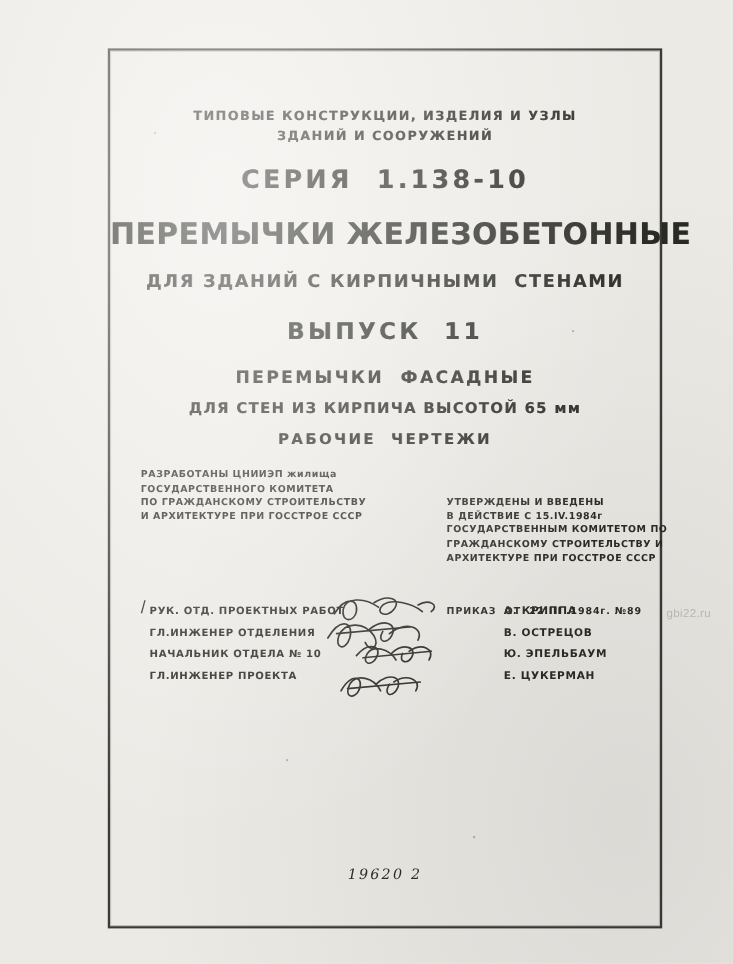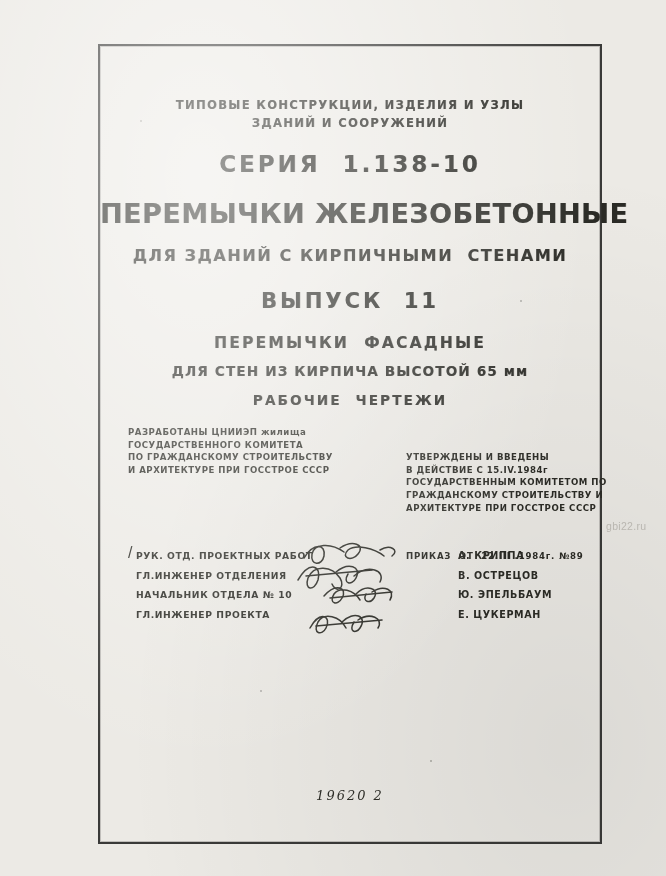--- a/index.html
+++ b/index.html
@@ -136,21 +136,21 @@
     text-align: center;
     font-family: "DejaVu Serif", serif;
     font-style: italic;
     font-size: 13px;
     letter-spacing: 2px;
     color: #2f2f29;
   }
   .watermark {
     position: absolute;
     left: 606px;
-    top: 520px;
+    top: 552px;
     font-family: "Liberation Sans", sans-serif;
     font-size: 10.5px;
     color: #b9b6b0;
     letter-spacing: 0.3px;
     z-index: 4;
   }
   .speck {
     position: absolute;
     background: rgba(70,70,62,0.35);
     border-radius: 50%;

